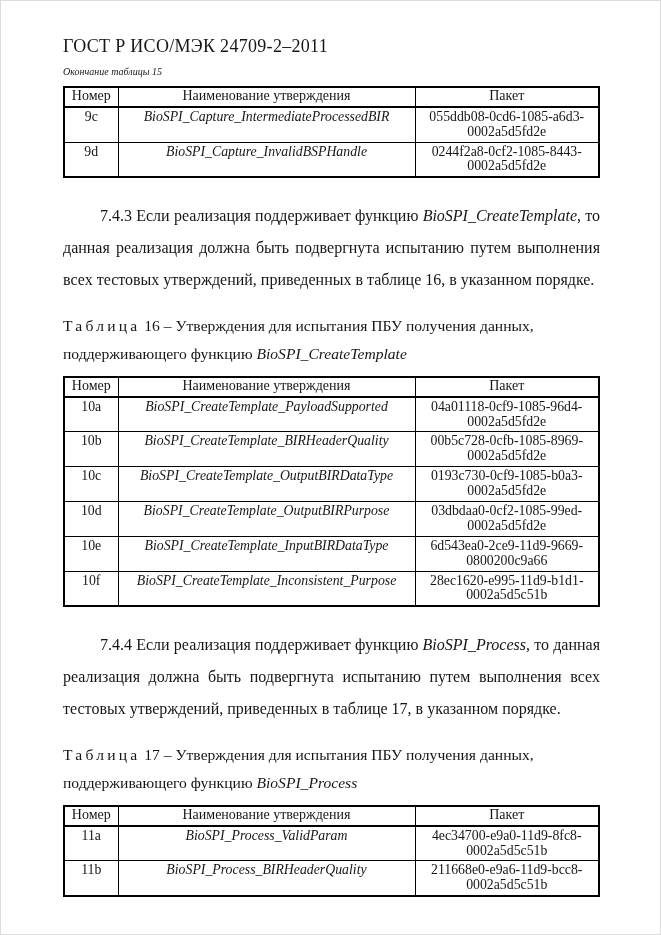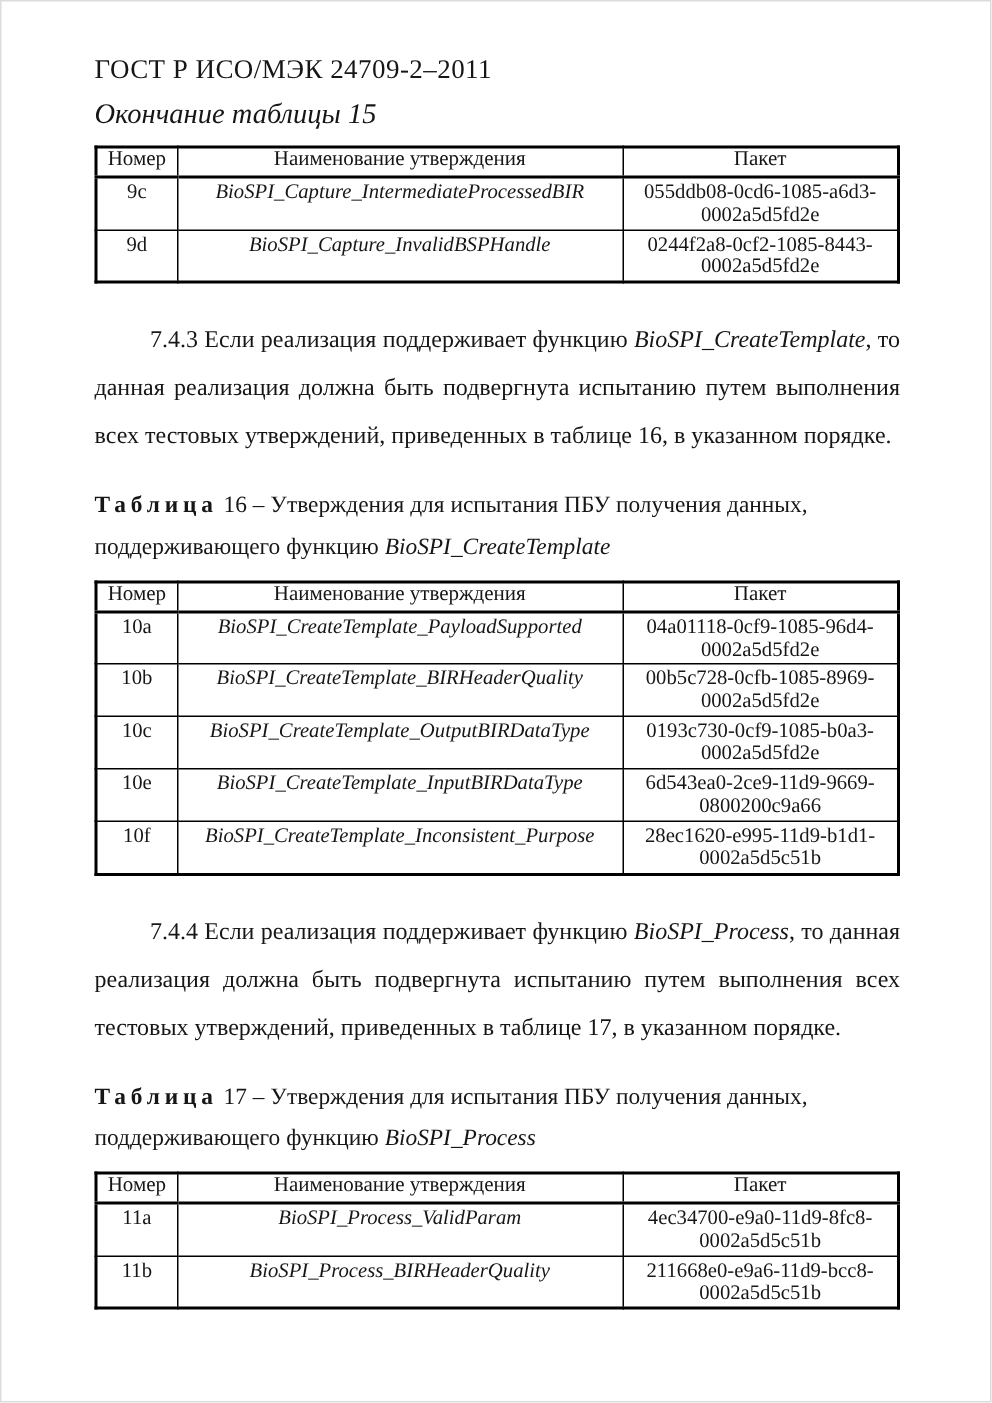--- a/index.html
+++ b/index.html
@@ -18,21 +18,21 @@
     width: 100%;
     height: 100%;
     padding: 35px 60px 0 62px;
   }
   .doc-code {
     font-size: 18px;
     letter-spacing: 0.3px;
     margin: 0 0 9px 0;
   }
   .cont-label {
-    font-size: 19px;
+    font-size: 10px;
     font-style: italic;
     margin: 0 0 9px 0;
   }
   table.atable {
     width: 100%;
     border-collapse: collapse;
     border: 2px solid #000;
     margin-top: 8px;
     table-layout: fixed;
   }
@@ -66,21 +66,21 @@
     line-height: 2.0;
     text-align: justify;
     text-indent: 37px;
     margin: 22px 0 0 0;
   }
   .tcaption {
     font-size: 15.6px;
     line-height: 1.78;
     margin: 16px 0 0 0;
   }
-  .tcaption .spaced { letter-spacing: 3.2px; font-weight: bold; }
+  .tcaption .spaced { letter-spacing: 3.2px; }
 </style>
 </head>
 <body>
 
 <div class="page">
 
   <p class="doc-code">ГОСТ Р ИСО/МЭК 24709-2–2011</p>
 
   <p class="cont-label">Окончание таблицы 15</p>
 
@@ -153,20 +153,28 @@
       </tr>
       <tr>
         <td class="cell-num">10c</td>
         <td class="cell-name">BioSPI_CreateTemplate_OutputBIRDataType</td>
         <td class="cell-pkt">
           <span class="pline">0193c730-0cf9-1085-b0a3-</span>
           <span class="pline">0002a5d5fd2e</span>
         </td>
       </tr>
       <tr>
+        <td class="cell-num">10d</td>
+        <td class="cell-name">BioSPI_CreateTemplate_OutputBIRPurpose</td>
+        <td class="cell-pkt">
+          <span class="pline">03dbdaa0-0cf2-1085-99ed-</span>
+          <span class="pline">0002a5d5fd2e</span>
+        </td>
+      </tr>
+      <tr>
         <td class="cell-num">10e</td>
         <td class="cell-name">BioSPI_CreateTemplate_InputBIRDataType</td>
         <td class="cell-pkt">
           <span class="pline">6d543ea0-2ce9-11d9-9669-</span>
           <span class="pline">0800200c9a66</span>
         </td>
       </tr>
       <tr>
         <td class="cell-num">10f</td>
         <td class="cell-name">BioSPI_CreateTemplate_Inconsistent_Purpose</td>

